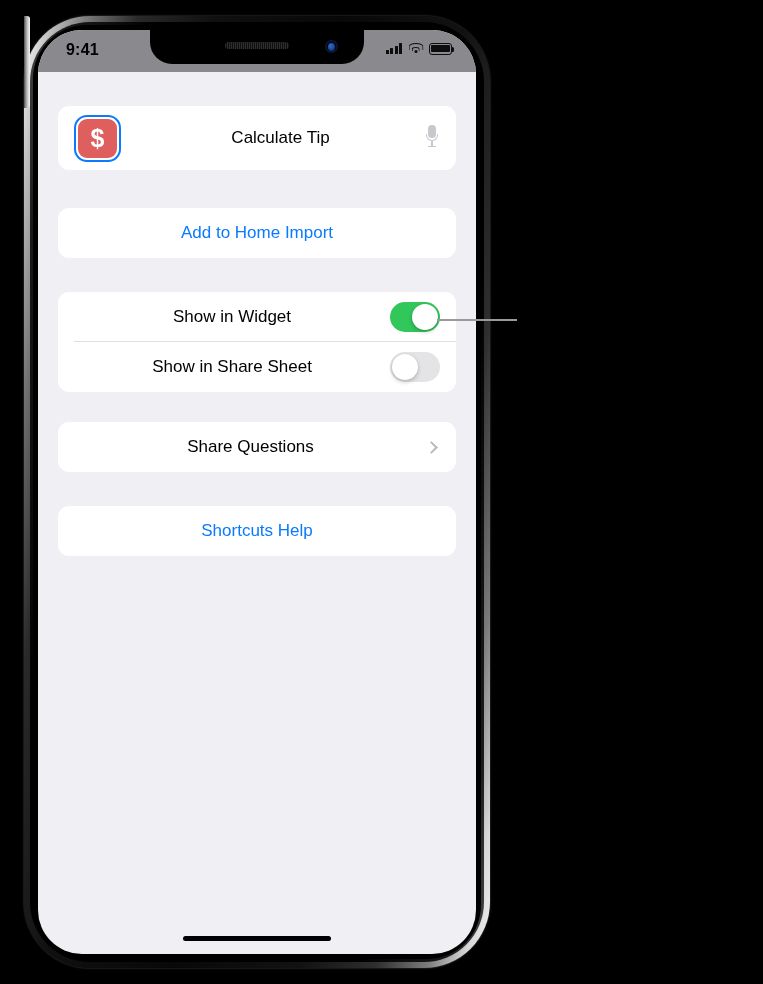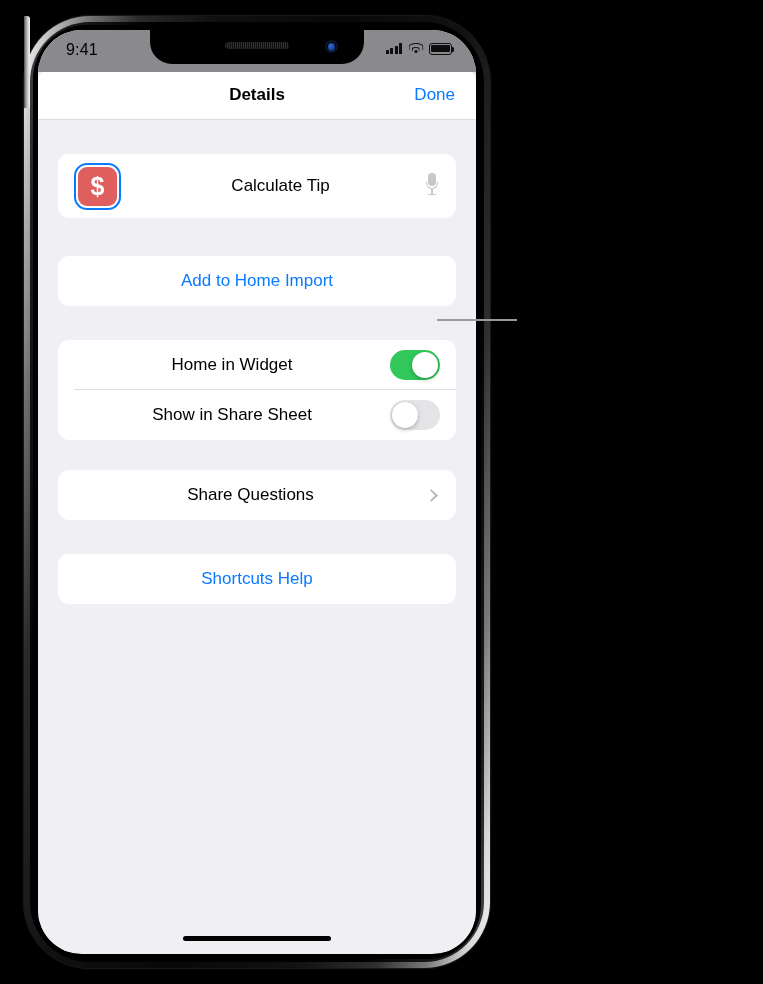--- a/index.html
+++ b/index.html
@@ -62,21 +62,21 @@
     content:""; position:absolute; left:3px; top:2.5px; width:7px; height:8px;
     border-radius:50%; background:radial-gradient(circle at 35% 35%,#2f6bd8,#143c86 70%,#07142e);
   }
 
   
   .statusbar {
     position:relative; height:42px; background:#8a8a8e; color:#000;
     display:flex; align-items:flex-start; justify-content:space-between;
     padding:12px 24px 0 28px; z-index:5;
   }
-  .status-time { font-size:16px; font-weight:normal; letter-spacing:.2px; line-height:1; }
+  .status-time { font-size:16px; font-weight:bold; letter-spacing:.2px; line-height:1; }
   .status-right { display:flex; align-items:center; gap:6px; margin-top:1px; }
   .signal { display:flex; align-items:flex-end; gap:1.5px; height:11px; }
   .signal i { width:3px; background:#0d0d0d; border-radius:.5px; display:block; }
   .signal i:nth-child(1){height:4px;} .signal i:nth-child(2){height:6px;}
   .signal i:nth-child(3){height:8.5px;} .signal i:nth-child(4){height:11px;}
   .wifi { width:15px; height:11px; position:relative; }
   .wifi b { position:absolute; left:50%; transform:translateX(-50%);
             border:1.8px solid #0d0d0d; border-bottom:none; border-radius:50% 50% 0 0; }
   .wifi b:nth-child(1){ width:15px; height:7px; top:0; }
   .wifi b:nth-child(2){ width:8.5px; height:4px; top:3.5px; }
@@ -186,24 +186,20 @@
             <b></b>
               <b></b>
               <b></b>
           </div>
           <div class="battery">
             <div class="fill"></div>
           </div>
         </div>
       </div>
 
-      <div class="navbar">
-        <div class="nav-title">Details</div>
-        <div class="nav-done">Done</div>
-      </div>
 
       <div class="content">
 
         <div class="sp-34"></div>
 
         <div class="card">
           <div class="row row-tall">
             <div class="app-icon-wrap">
               <div class="app-icon">$</div>
             </div>
@@ -222,21 +218,21 @@
         <div class="card">
           <div class="row">
             <div class="row-label link">Add to Home Import</div>
           </div>
         </div>
 
         <div class="sp-34"></div>
 
         <div class="card">
           <div class="row row-divider">
-            <div class="row-label">Home in Widget</div>
+            <div class="row-label">Show in Widget</div>
             <div class="toggle on">
               <div class="knob"></div>
             </div>
           </div>
           <div class="row">
             <div class="row-label">Show in Share Sheet</div>
             <div class="toggle off">
               <div class="knob"></div>
             </div>
           </div>

